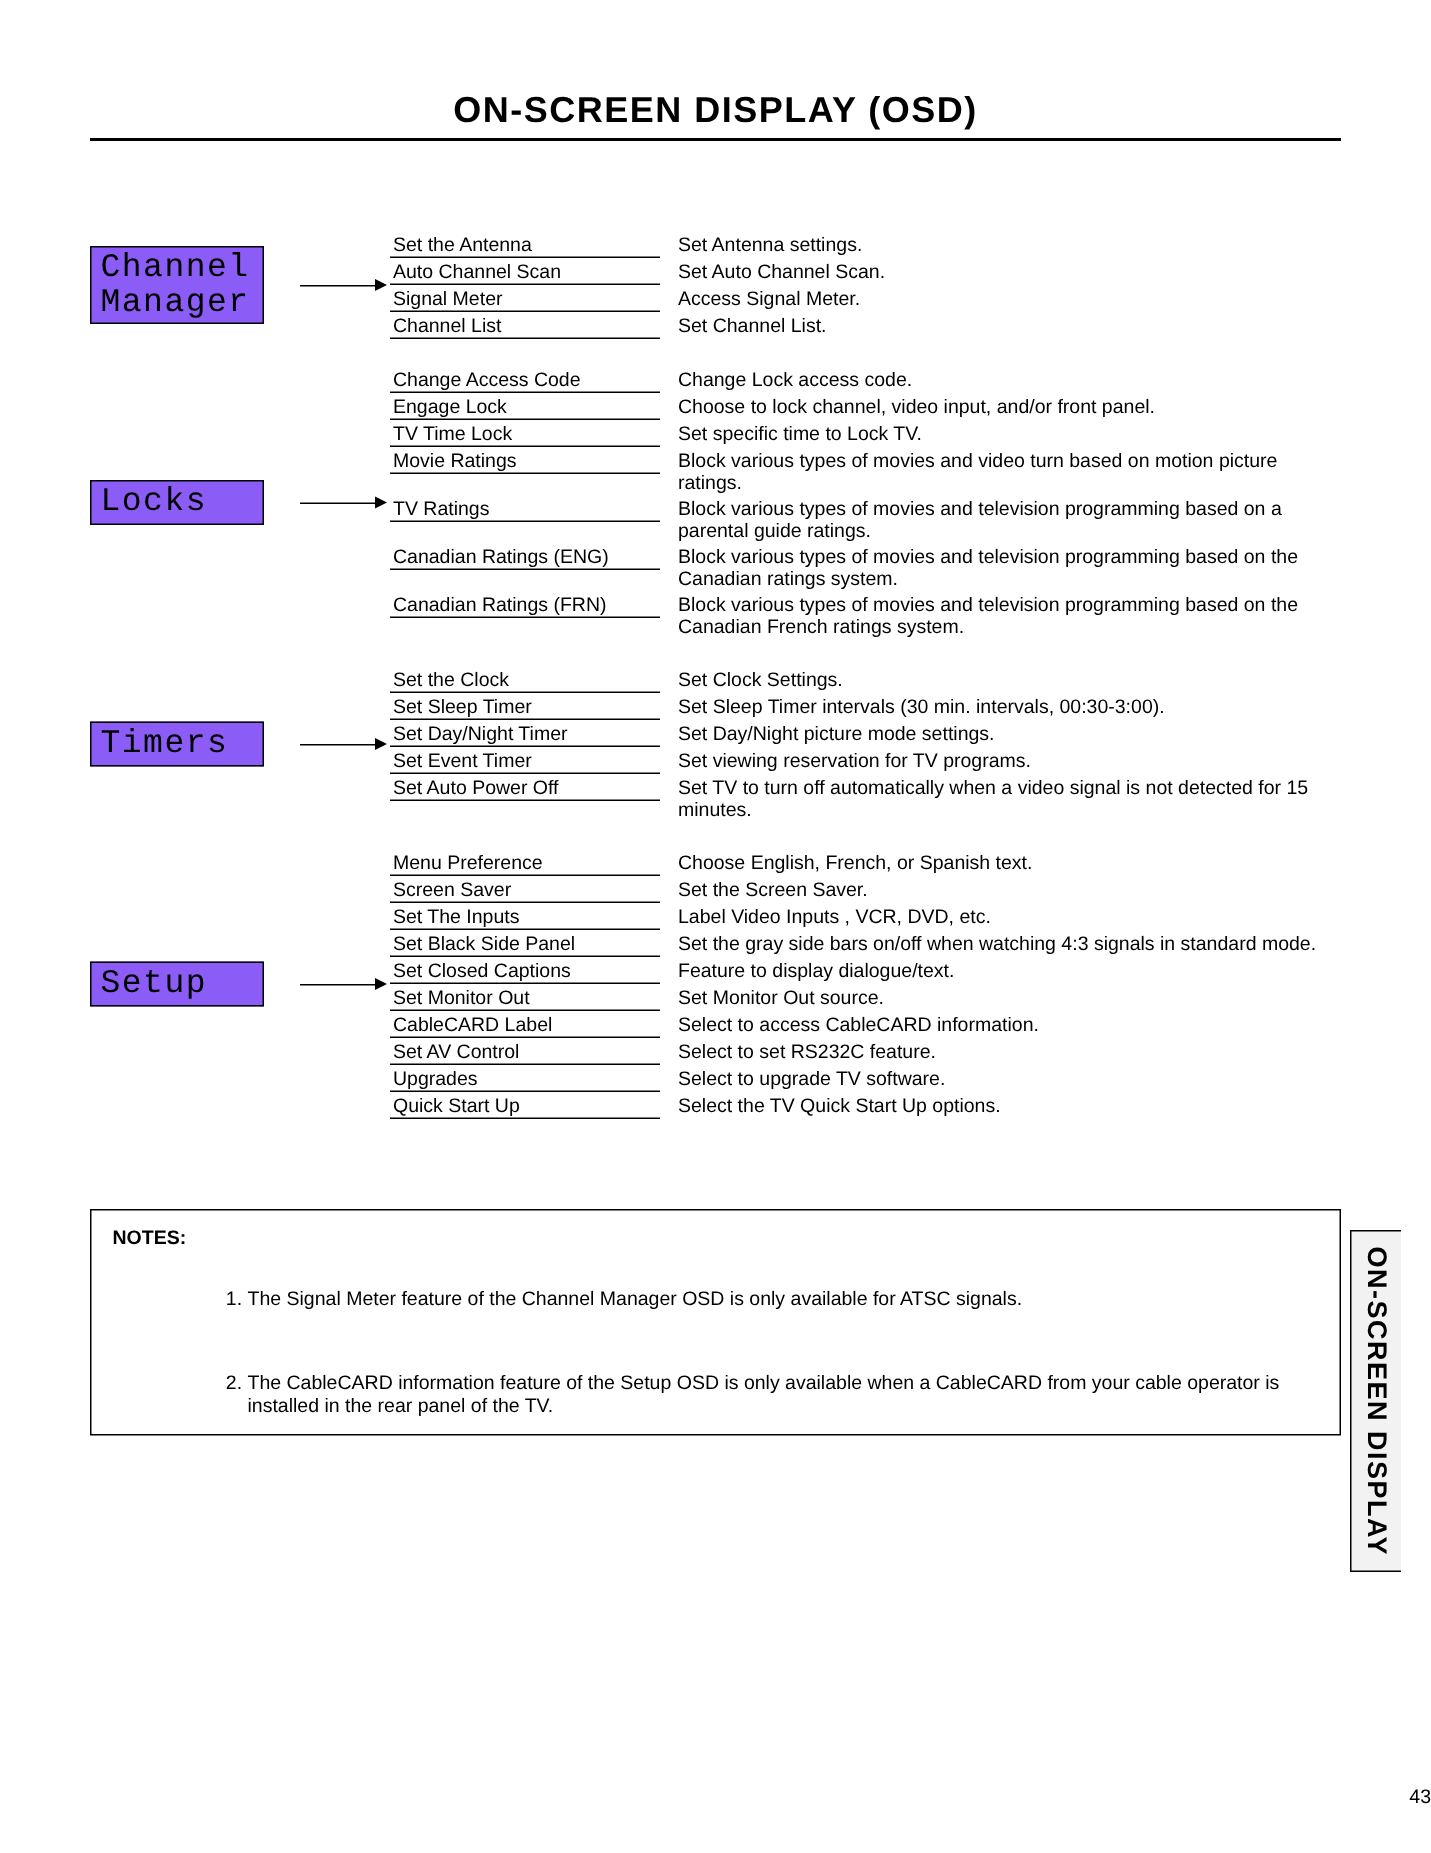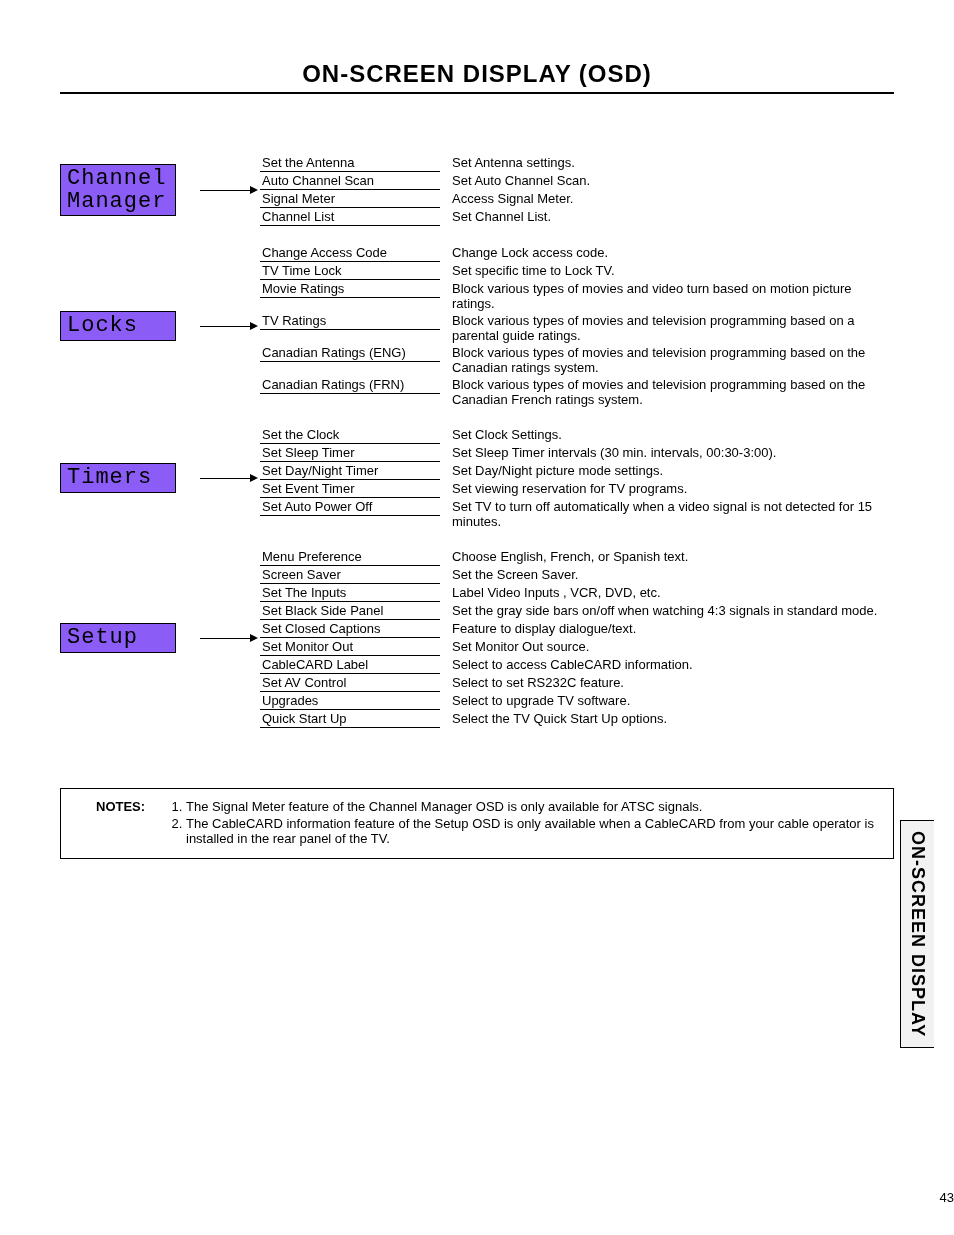--- a/index.html
+++ b/index.html
@@ -90,28 +90,28 @@
     border: 1px solid #000;
     padding: 10px 14px;
     margin-top: 60px;
     display: flex;
     font-size: 13px;
   }
   .notes-label {
     font-weight: bold;
     width: 70px;
     flex-shrink: 0;
-    margin-left: 21px;
   }
   .notes-list {
     margin: 0;
     padding-left: 20px;
   }
   .notes-list li {
     margin-bottom: 2px;
+    margin-top: 41px;
   }
   .side-tab {
     position: absolute;
     right: 20px;
     top: 820px;
     writing-mode: vertical-rl;
     font-family: Arial, Helvetica, sans-serif;
     font-weight: bold;
     font-size: 18px;
     letter-spacing: 1px;
@@ -178,20 +178,24 @@
           <div class="arrow-line"></div>
           <div class="arrow-head"></div>
         </div>
       </div>
       <div class="rows">
         <div class="row">
           <div class="cell-name">Change Access Code</div>
           <div class="cell-desc">Change Lock access code.</div>
         </div>
         <div class="row">
+          <div class="cell-name">Engage Lock</div>
+          <div class="cell-desc">Choose to lock channel, video input, and/or front panel.</div>
+        </div>
+        <div class="row">
           <div class="cell-name">TV Time Lock</div>
           <div class="cell-desc">Set specific time to Lock TV.</div>
         </div>
         <div class="row">
           <div class="cell-name">Movie Ratings</div>
           <div class="cell-desc">Block various types of movies and video turn based on motion picture ratings.</div>
         </div>
         <div class="row">
           <div class="cell-name">TV Ratings</div>
           <div class="cell-desc">Block various types of movies and television programming based on a parental guide ratings.</div>

